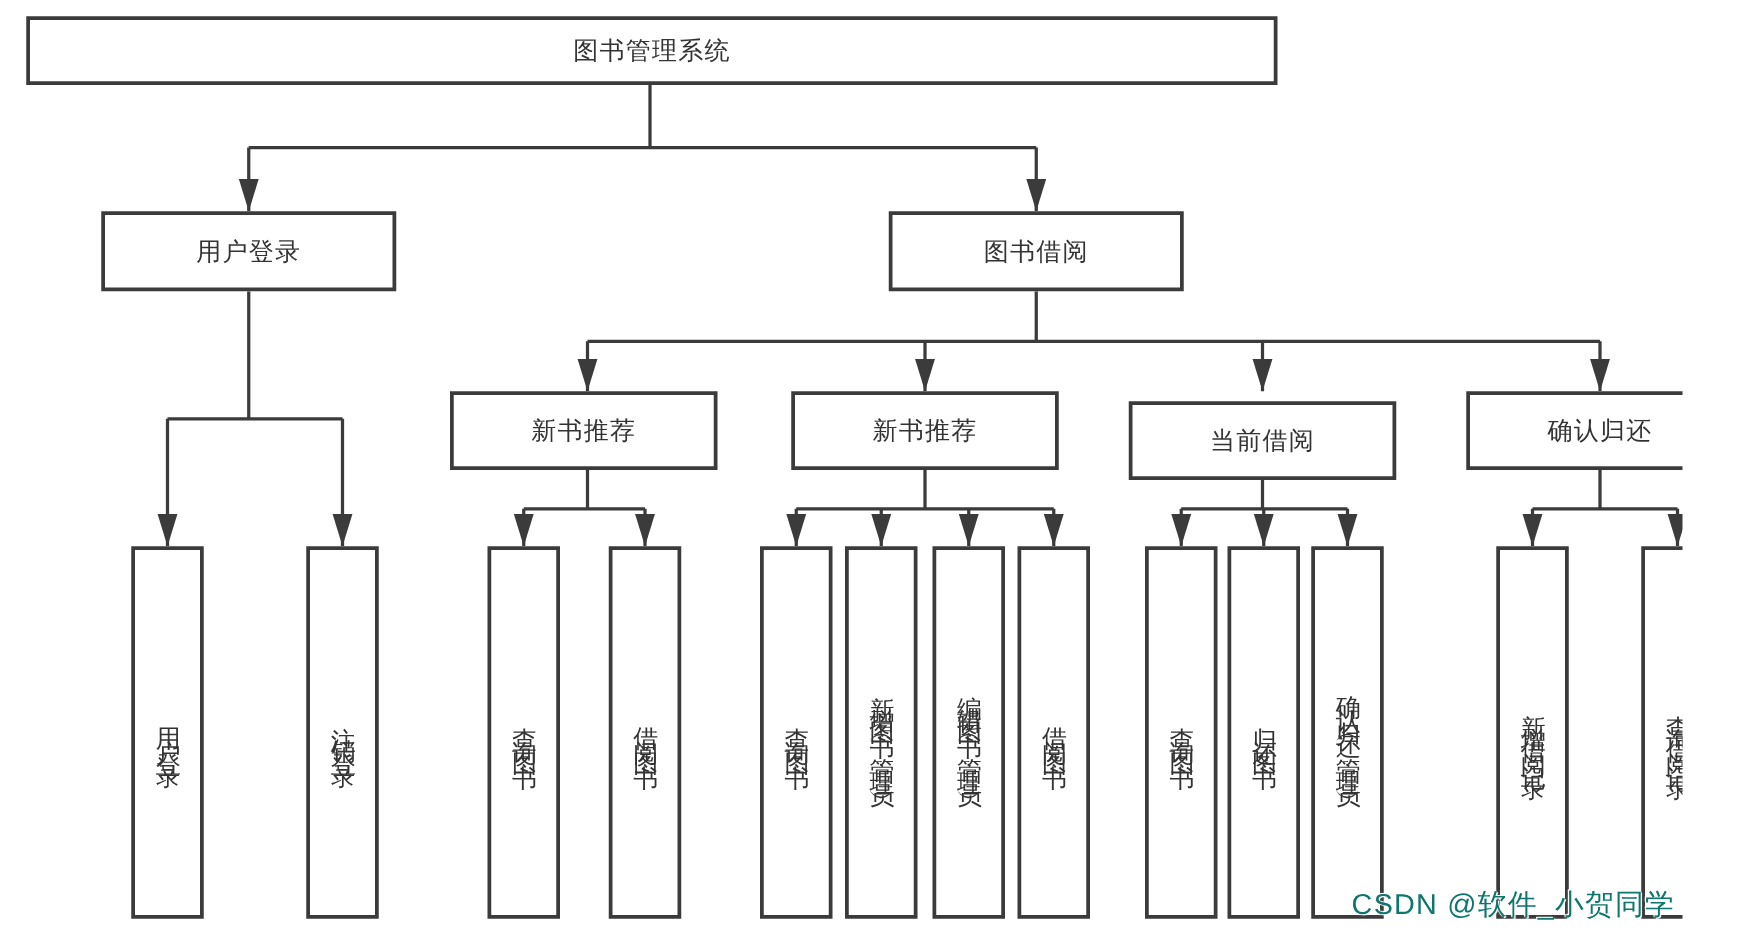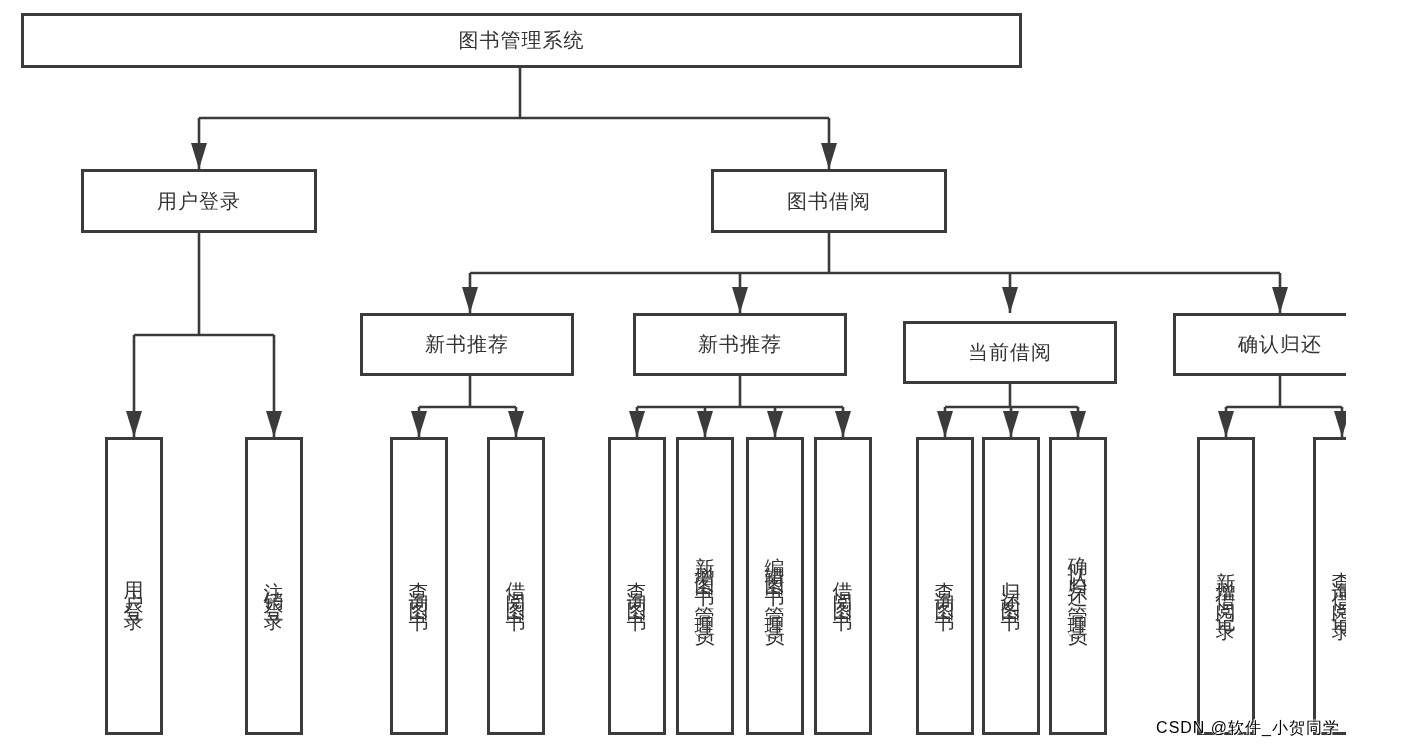--- a/index.html
+++ b/index.html
@@ -12,22 +12,22 @@
     position:absolute;background:#ffffff;border:3px solid #3b3b3b;
     box-sizing:border-box;display:flex;align-items:center;justify-content:center;
     color:#333333;
   }
   .box.h span{font-size:20px;letter-spacing:1px;white-space:nowrap;}
   .box.v span{
     writing-mode:vertical-lr;font-size:20px;letter-spacing:10px;
     line-height:1;white-space:nowrap;
   }
   .watermark{
-    position:absolute;right:6px;bottom:8px;font-size:16px;letter-spacing:1px;
-    color:#000000;white-space:nowrap;z-index:5;
+    position:absolute;right:6px;bottom:8px;font-size:23px;letter-spacing:1px;
+    color:#0f766e;white-space:nowrap;z-index:5;
     text-shadow:0 0 2px #ffffff,1px 1px 0 #ffffff,-1px -1px 0 #ffffff;
   }
 </style>
 </head>
 <body>
 
 <div class="stage">
 
   <svg class="lines" viewBox="0 0 1405 747" xmlns="http://www.w3.org/2000/svg">
     <defs>

